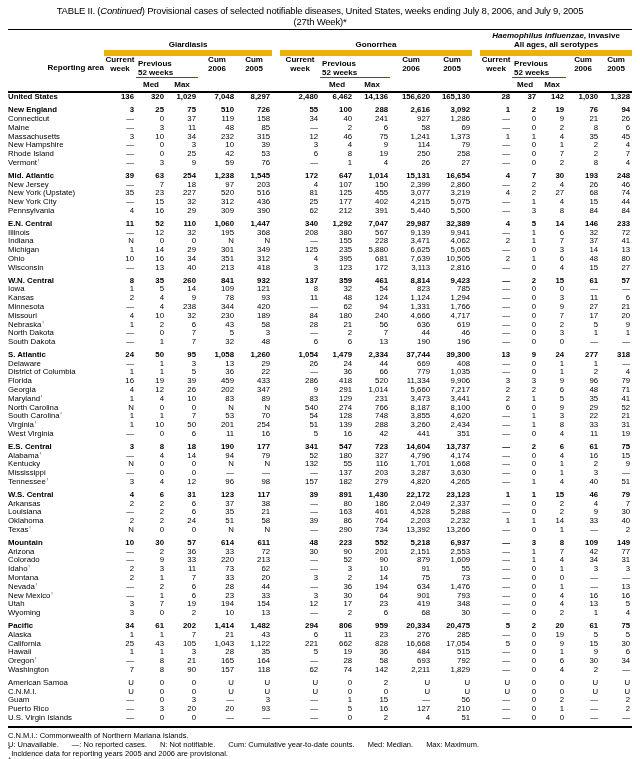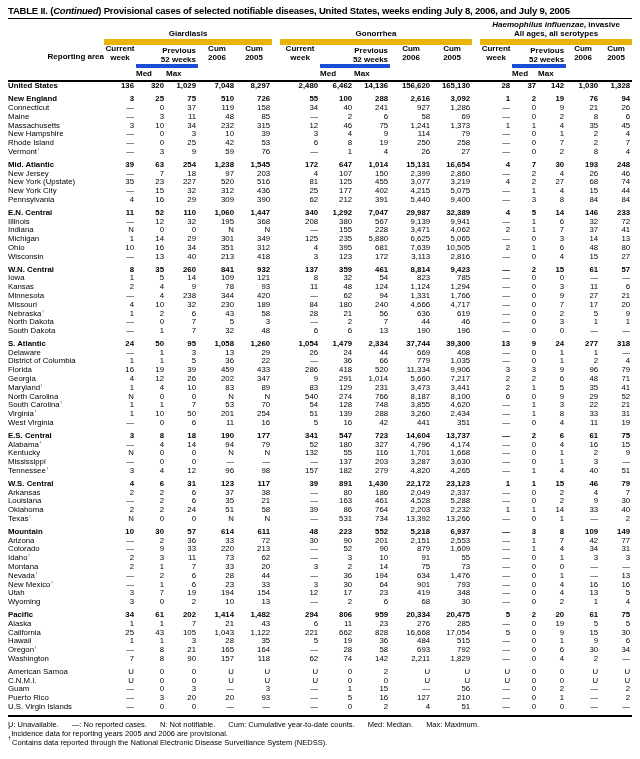--- a/index.html
+++ b/index.html
@@ -4,37 +4,37 @@
 <style>
   * { box-sizing: border-box; }
   html,body { margin:0; padding:0; background:#ffffff; }
   .page {
     width:640px; height:759px; background:#fff; color:#000;
     font-family:"Liberation Sans", sans-serif;
     padding:5px 8px 0 8px; overflow:hidden; position:relative;
   }
   .title-block { margin-bottom:2px; }
   .title-line {
-    font-weight:bold; font-size:9.5px; line-height:11px;
-    letter-spacing:-0.2px; white-space:nowrap;
+    font-weight:normal; font-size:9.5px; line-height:11px;
+    letter-spacing:-0.2px; white-space:nowrap;text-align:center;
   }
   .it { font-style:italic; }
 
   table.main {
     border-collapse:collapse; table-layout:fixed; width:624px;
     border-top:1px solid #000; margin-top:1px;
   }
   thead th { font-weight:bold; font-size:8px; line-height:8.6px; padding:0; vertical-align:bottom; }
   th.area-h { text-align:right; vertical-align:bottom; border-bottom:2px solid #000; padding-bottom:19px; }
   th.grp { text-align:center; border-bottom:6px solid #eab308; padding:2px 1px 1px 1px; }
   th.grp .l1, th.grp .l2 { line-height:8.6px; }
   th.spc-h { border-bottom:2px solid #000; }
   th.cur, th.cum { text-align:center; border-bottom:2px solid #000; padding-bottom:18px; }
-  th.prev { text-align:right; border-bottom:4px solid #1d4ed8; padding:1px 2px 0 2px; }
-  th.mm { text-align:left; border-bottom:2px solid #000; padding:1px 0 2px 0; }
+  th.prev { text-align:left; border-bottom:1px solid #1d4ed8; padding:1px 2px 0 2px; }
+  th.mm { text-align:center; border-bottom:2px solid #000; padding:1px 0 2px 0; }
 
   tbody td {
     font-size:7.8px; line-height:8.8px; padding:0; white-space:nowrap; overflow:hidden;
   }
   tbody td.area { text-align:left; }
   tbody td.num { text-align:right; padding-right:2px; }
   tbody tr.bold td { font-weight:bold; }
   tbody tr.gap td { padding-top:4px; }
   sup { font-size:5.5px; vertical-align:super; line-height:0; }
 
@@ -44,20 +44,21 @@
   .fn .abbr { margin-right:13px; }
   .fnsup { font-size:5.5px; vertical-align:top; line-height:0; margin-right:1px; }
 </style>
 </head>
 <body>
 
 <div class="page">
 
   <div class="title-block">
     <div class="title-line"><span>TABLE II. (</span><span class="it">Continued</span><span>) Provisional cases of selected notifiable diseases, United States, weeks ending July 8, 2006, and July 9, 2005</span></div>
+    <div class="title-line">(27th Week)*</div>
   </div>
 
   <table class="main">
     <colgroup>
       <col style="width:96px">
       <col style="width:32px">
         <col style="width:30px">
         <col style="width:32px">
         <col style="width:38px">
         <col style="width:36px">
@@ -395,21 +396,21 @@
           <td class="num">4</td>
           <td class="num">16</td>
           <td class="num">29</td>
           <td class="num">309</td>
           <td class="num">390</td>
           <td class="spc"></td>
           <td class="num">62</td>
           <td class="num">212</td>
           <td class="num">391</td>
           <td class="num">5,440</td>
-          <td class="num">9,400</td>
+          <td class="num">5,500</td>
           <td class="spc"></td>
           <td class="num">—</td>
           <td class="num">3</td>
           <td class="num">8</td>
           <td class="num">84</td>
           <td class="num">84</td>
         </tr>
         <tr class="bold gap">
           <td class="area">E.N. Central</td>
           <td class="num">11</td>
@@ -1072,21 +1073,21 @@
         </tr>
         <tr class="">
           <td class="area">Texas<sup>†</sup></td>
           <td class="num">N</td>
           <td class="num">0</td>
           <td class="num">0</td>
           <td class="num">N</td>
           <td class="num">N</td>
           <td class="spc"></td>
           <td class="num">—</td>
-          <td class="num">531</td>
+          <td class="num">290</td>
           <td class="num">734</td>
           <td class="num">13,392</td>
           <td class="num">13,266</td>
           <td class="spc"></td>
           <td class="num">—</td>
           <td class="num">0</td>
           <td class="num">1</td>
           <td class="num">—</td>
           <td class="num">2</td>
         </tr>
@@ -1489,18 +1490,19 @@
           <td class="num">0</td>
           <td class="num">—</td>
           <td class="num">—</td>
         </tr>
       </tbody>
   </table>
 
   <div class="end-rule"></div>
 
   <div class="footnotes">
+    <div class="fn">C.N.M.I.: Commonwealth of Northern Mariana Islands.</div>
     <div class="fn"><span class="abbr">U: Unavailable.</span><span class="abbr">—: No reported cases.</span><span class="abbr">N: Not notifiable.</span><span class="abbr">Cum: Cumulative year-to-date counts.</span><span class="abbr">Med: Median.</span><span class="abbr">Max: Maximum.</span></div>
     <div class="fn"><span class="fnsup">*</span><span>Incidence data for reporting years 2005 and 2006 are provisional.</span></div>
     <div class="fn"><span class="fnsup">†</span><span>Contains data reported through the National Electronic Disease Surveillance System (NEDSS).</span></div>
   </div>
 
 </div>
 
 </body></html>

